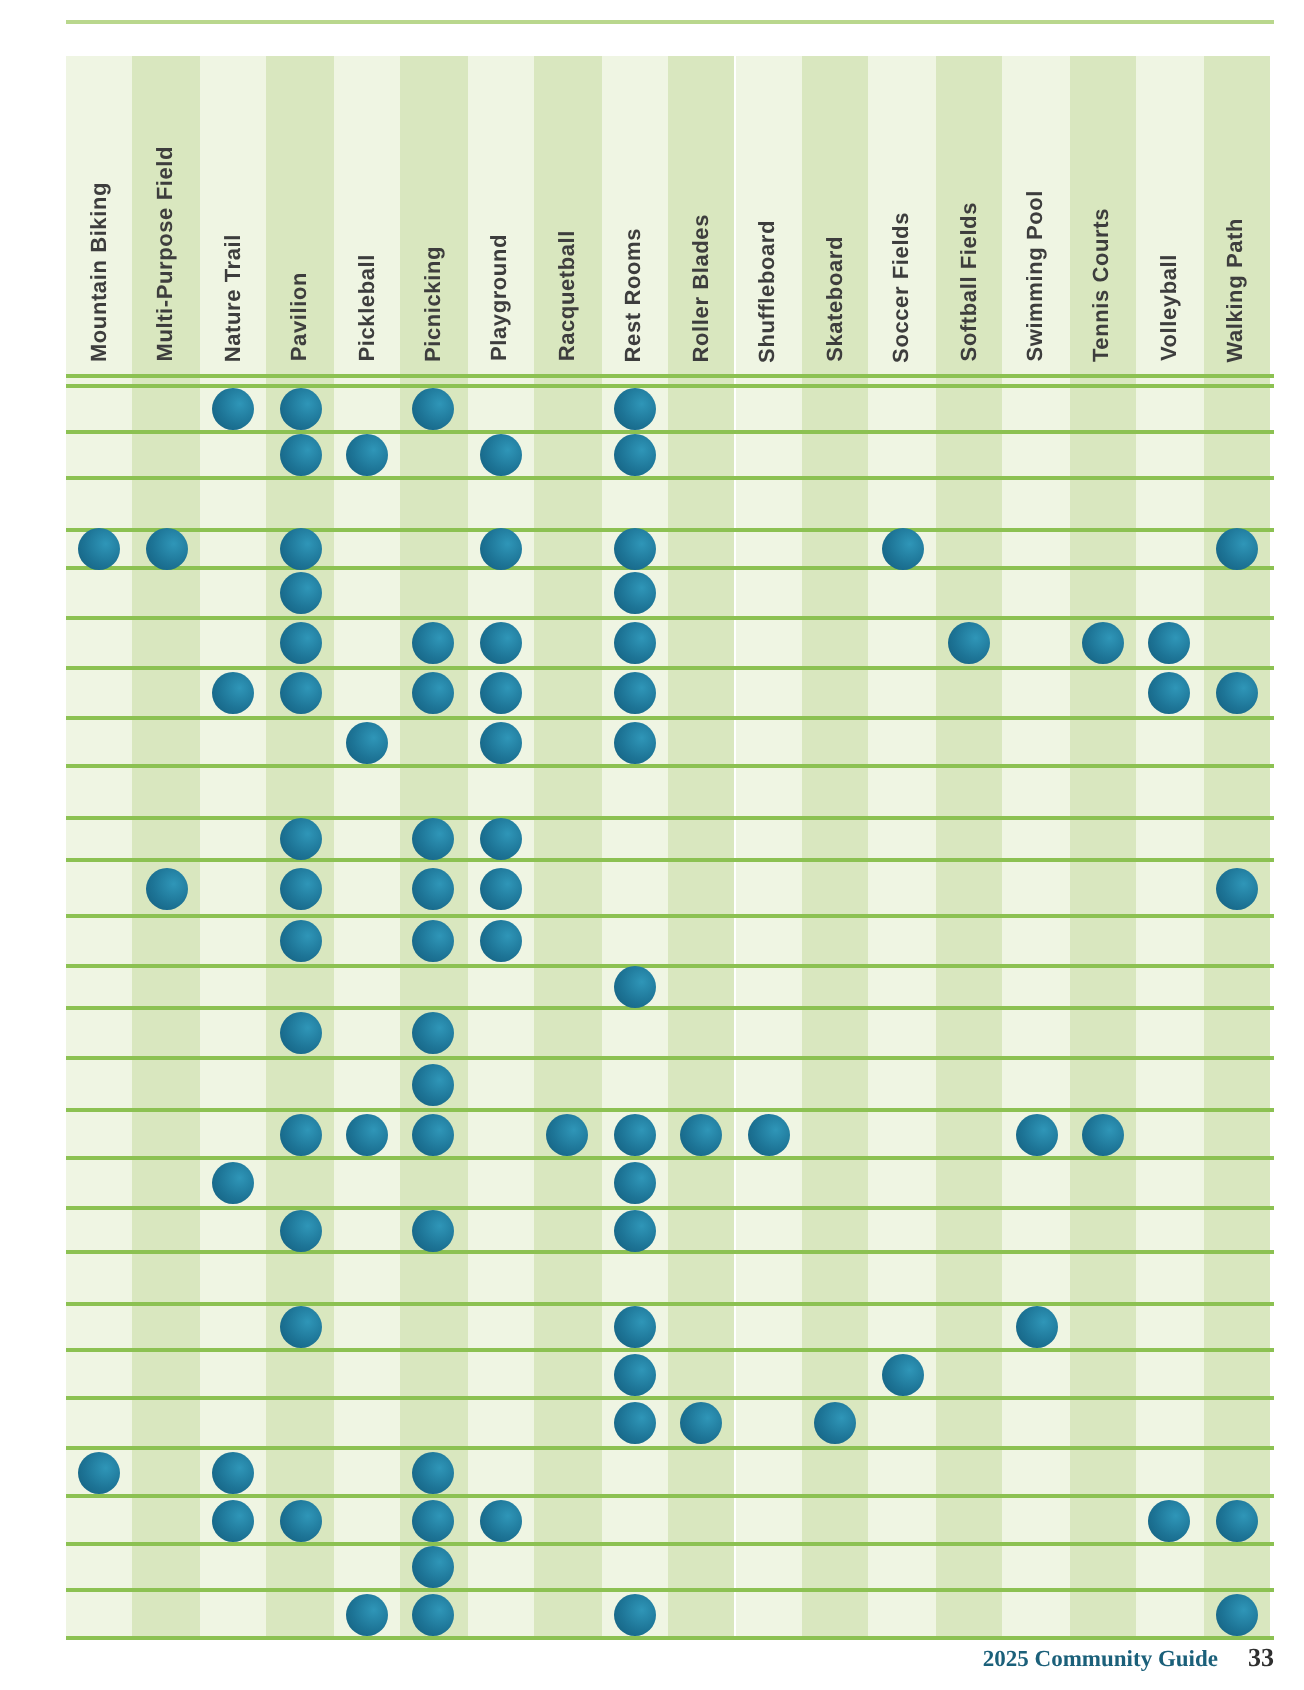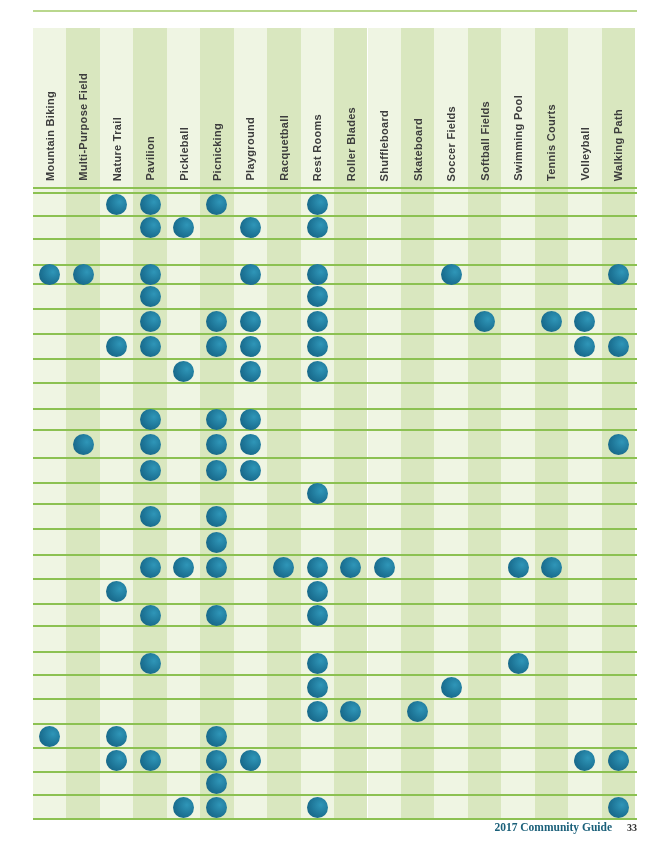--- a/index.html
+++ b/index.html
@@ -58,21 +58,21 @@
     font-family:"Liberation Serif", serif;
     z-index:4;
   }
   .footer .guide{
     color:var(--footer-teal,#1b607a);
     font-size:11.5px;
     font-weight:bold;
   }
   .footer .pagenum{
     color:#2f2f2f;
-    font-size:10px;
+    font-size:13px;
     font-weight:bold;
   }
 </style>
 </head>
 <body>
 
 <div class="page" style="--line-green: #8cc152; --rule-light: #b9d78d; --stripe-dark: #d9e7bf; --stripe-light: #eff5e3; --footer-teal: #1b607a;">
   <div class="top-rule" style="left:33px;top:10px;width:604px;"></div>
   <div id="stripes">
       <div class="stripe light" style="left: 33px; width: 33.45px;"></div>
@@ -261,16 +261,16 @@
       <div class="dot" style="left: 239.925px; top: 749.5px;"></div>
       <div class="dot" style="left: 574.425px; top: 749.5px;"></div>
       <div class="dot" style="left: 607.875px; top: 749.5px;"></div>
       <div class="dot" style="left: 206.475px; top: 773px;"></div>
       <div class="dot" style="left: 173.025px; top: 796.5px;"></div>
       <div class="dot" style="left: 206.475px; top: 796.5px;"></div>
       <div class="dot" style="left: 306.825px; top: 796.5px;"></div>
       <div class="dot" style="left: 607.875px; top: 796.5px;"></div>
     </div>
   <div class="footer">
-    <span class="guide">2017 Community Guide</span>
+    <span class="guide">2025 Community Guide</span>
     <span class="pagenum">33</span>
   </div>
 </div>
 
 </body></html>

